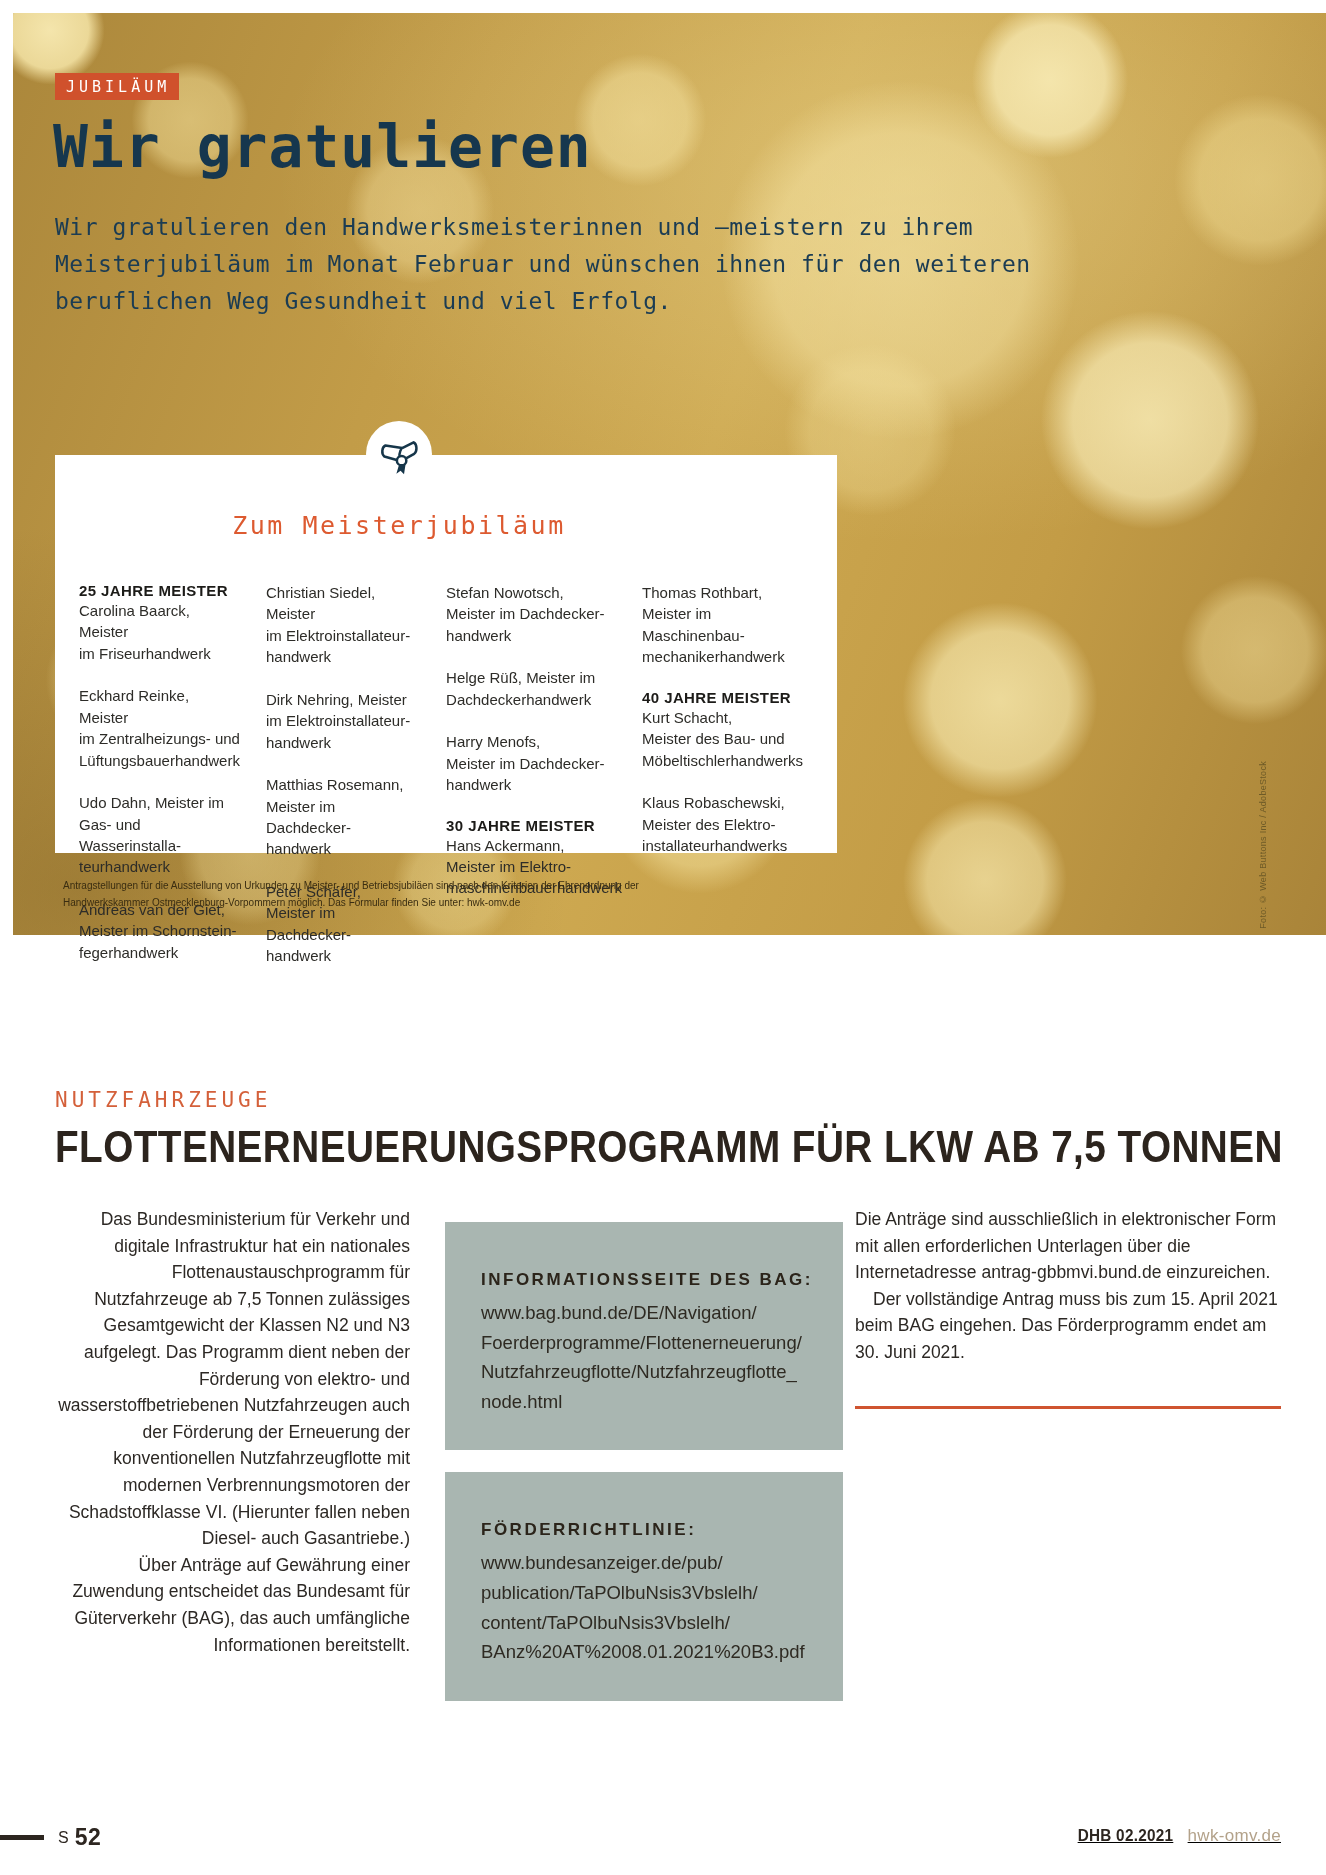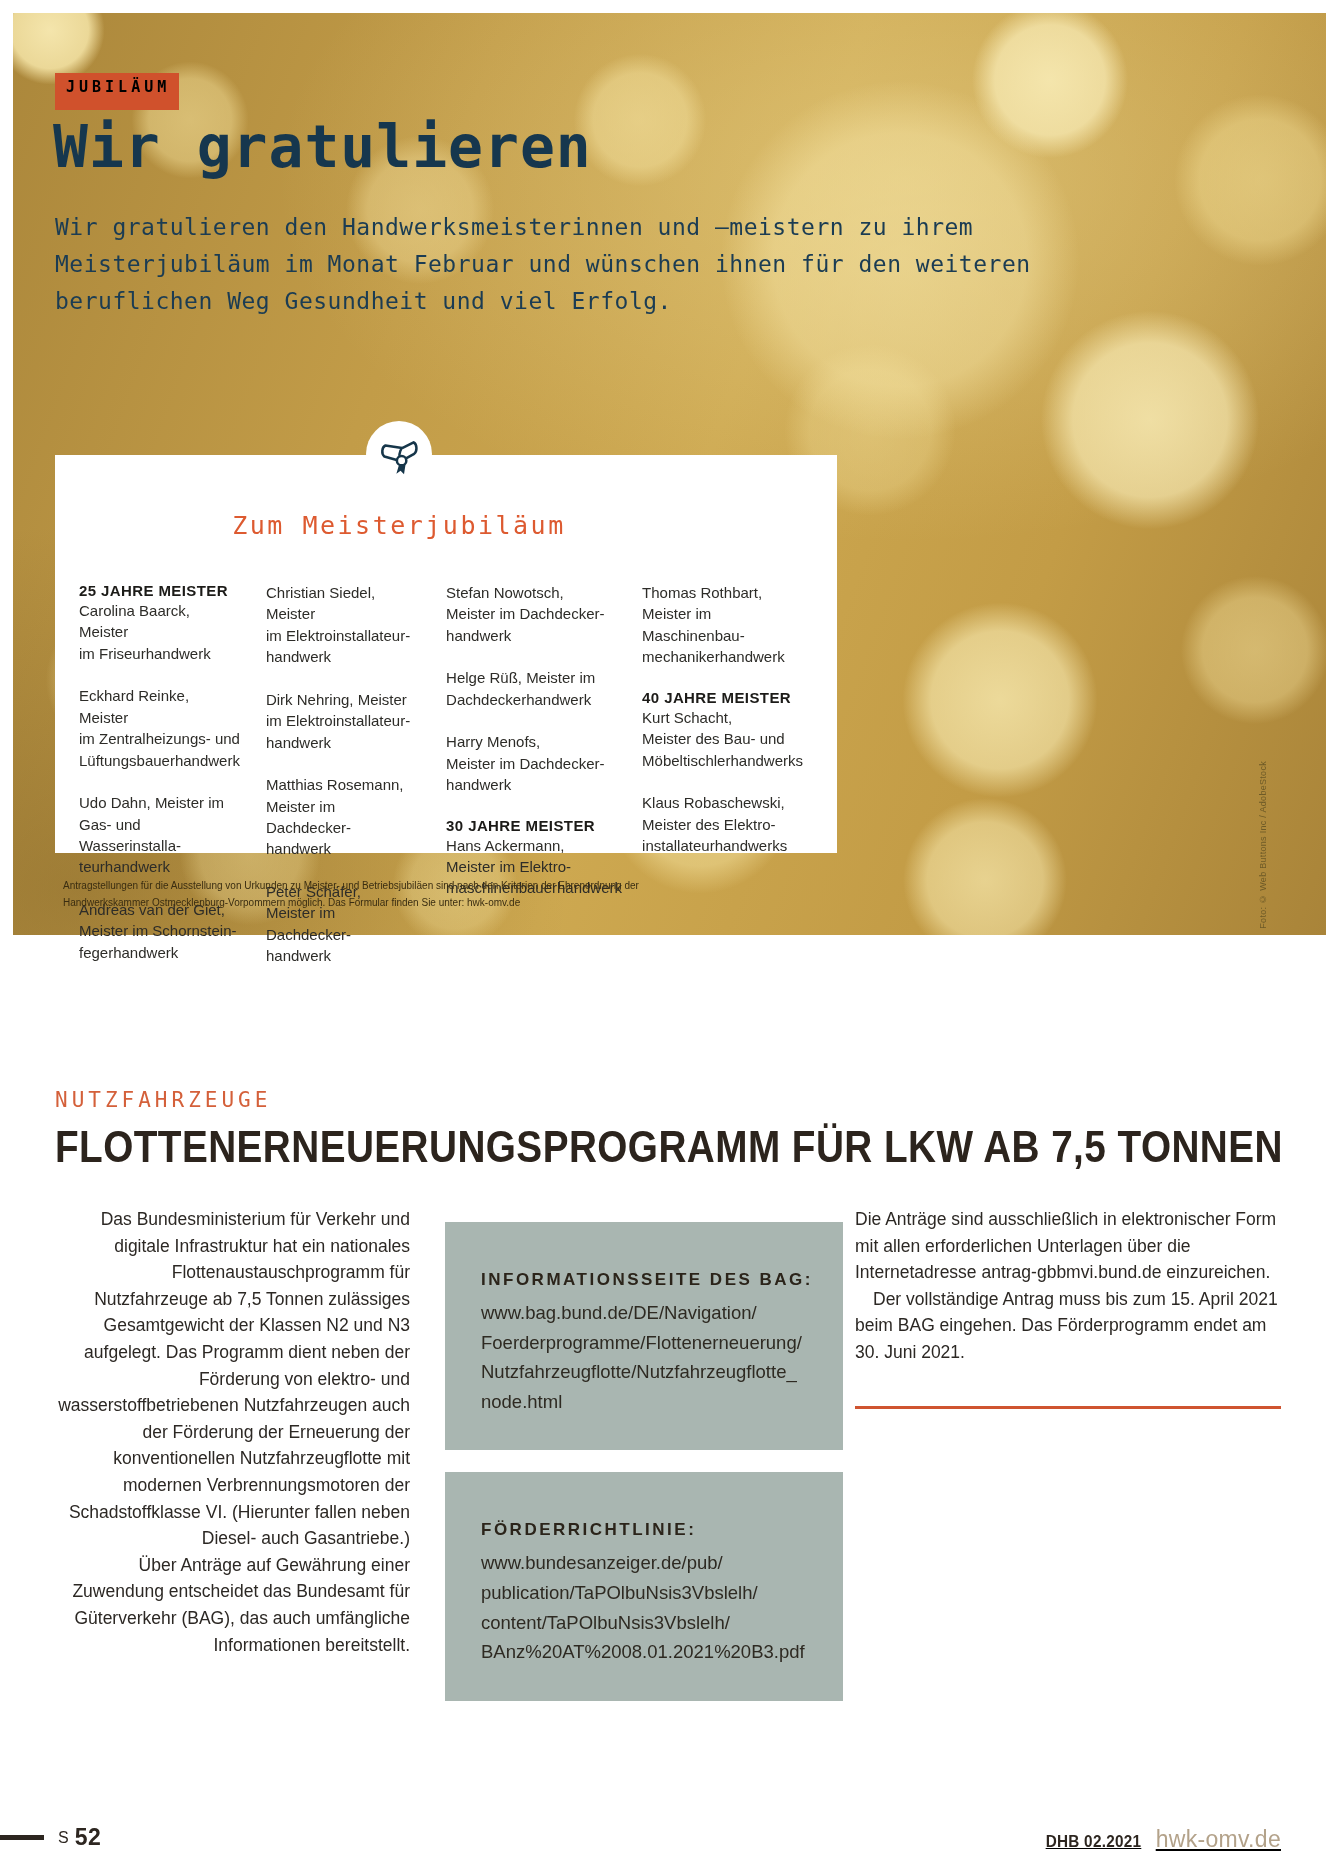--- a/index.html
+++ b/index.html
@@ -26,23 +26,23 @@
       radial-gradient(circle 125px at 987px 687px, rgba(250,238,182,.75) 0%, rgba(250,238,182,.6) 55%, rgba(250,238,182,0) 78%),
       radial-gradient(circle 95px  at 1242px 637px, rgba(240,220,152,.55) 0%, rgba(240,220,152,.45) 55%, rgba(240,220,152,0) 78%),
       radial-gradient(circle 105px at 972px 867px, rgba(248,234,175,.70) 0%, rgba(248,234,175,.55) 55%, rgba(248,234,175,0) 78%),
       radial-gradient(circle 90px  at 237px 842px, rgba(238,218,150,.45) 0%, rgba(238,218,150,.35) 55%, rgba(238,218,150,0) 78%),
       radial-gradient(circle 80px  at 442px 872px, rgba(242,224,156,.45) 0%, rgba(242,224,156,.35) 55%, rgba(242,224,156,0) 78%),
       radial-gradient(900px 520px at 68% 18%, rgba(238,219,150,.45) 0%, rgba(238,219,150,0) 70%),
       radial-gradient(700px 520px at 5% 95%, rgba(90,65,20,.30) 0%, rgba(90,65,20,0) 70%),
       linear-gradient(110deg,#ab873b 0%,#c29c48 30%,#cda850 52%,#c39c46 75%,#a98439 100%);
   }
 
-  .tag{position:absolute;left:42px;top:60px;background:#d0512c;color:#000000;
-       font-family:"DejaVu Sans Mono",monospace;font-weight:bold;font-size:15px;
-       letter-spacing:4px;padding:5px 9px 14px 11px;}
+  .tag{position:absolute;left:42px;top:60px;background:#d0512c;color:#ffffff;
+       font-family:"DejaVu Sans Mono",monospace;font-weight:normal;font-size:15px;
+       letter-spacing:4px;padding:5px 9px 4px 11px;}
   .hero-title{position:absolute;left:40px;top:100px;margin:0;color:#16374e;
        font-family:"DejaVu Sans Mono",monospace;font-weight:bold;font-size:58px;letter-spacing:1px;}
   .hero-intro{position:absolute;left:42px;top:196px;margin:0;color:#1b3c53;
        font-family:"DejaVu Sans Mono",monospace;font-size:23px;line-height:1.6;
        letter-spacing:.5px;white-space:pre-line;}
 
   
   .card{position:absolute;left:42px;top:442px;width:782px;height:398px;background:#ffffff;
         box-sizing:border-box;padding:56px 8px 0 24px;}
   .card-head{position:relative;width:640px;text-align:center;}
@@ -88,21 +88,21 @@
 
   
   .footer{position:absolute;left:0;top:1824px;width:1281px;height:30px;}
   .footer-left{position:absolute;left:0;top:0;display:flex;align-items:center;}
   .footer-bar{display:inline-block;width:44px;height:5px;background:#2d2620;margin-right:14px;}
   .page-label{font-size:16px;color:#2d2620;margin-right:6px;}
   .page-number{font-size:23px;font-weight:bold;color:#2d2620;letter-spacing:.5px;}
   .footer-right{position:absolute;right:0;top:2px;display:flex;align-items:baseline;text-decoration:underline;}
   .issue{font-weight:bold;color:#2d2620;font-size:17px;letter-spacing:.3px;
          display:inline-block;transform:scaleX(.9);transform-origin:right;margin-right:14px;}
-  .site{color:#b3a28a;font-size:23px;letter-spacing:.3px;}
+  .site{color:#b3a28a;font-size:17px;letter-spacing:.3px;}
 </style>
 </head>
 <body>
 
 <div class="page">
 
   <div class="hero">
     <div class="tag">JUBILÄUM</div>
     <h1 class="hero-title">Wir gratulieren</h1>
     <p class="hero-intro">Wir gratulieren den Handwerksmeisterinnen und –meistern zu ihrem

